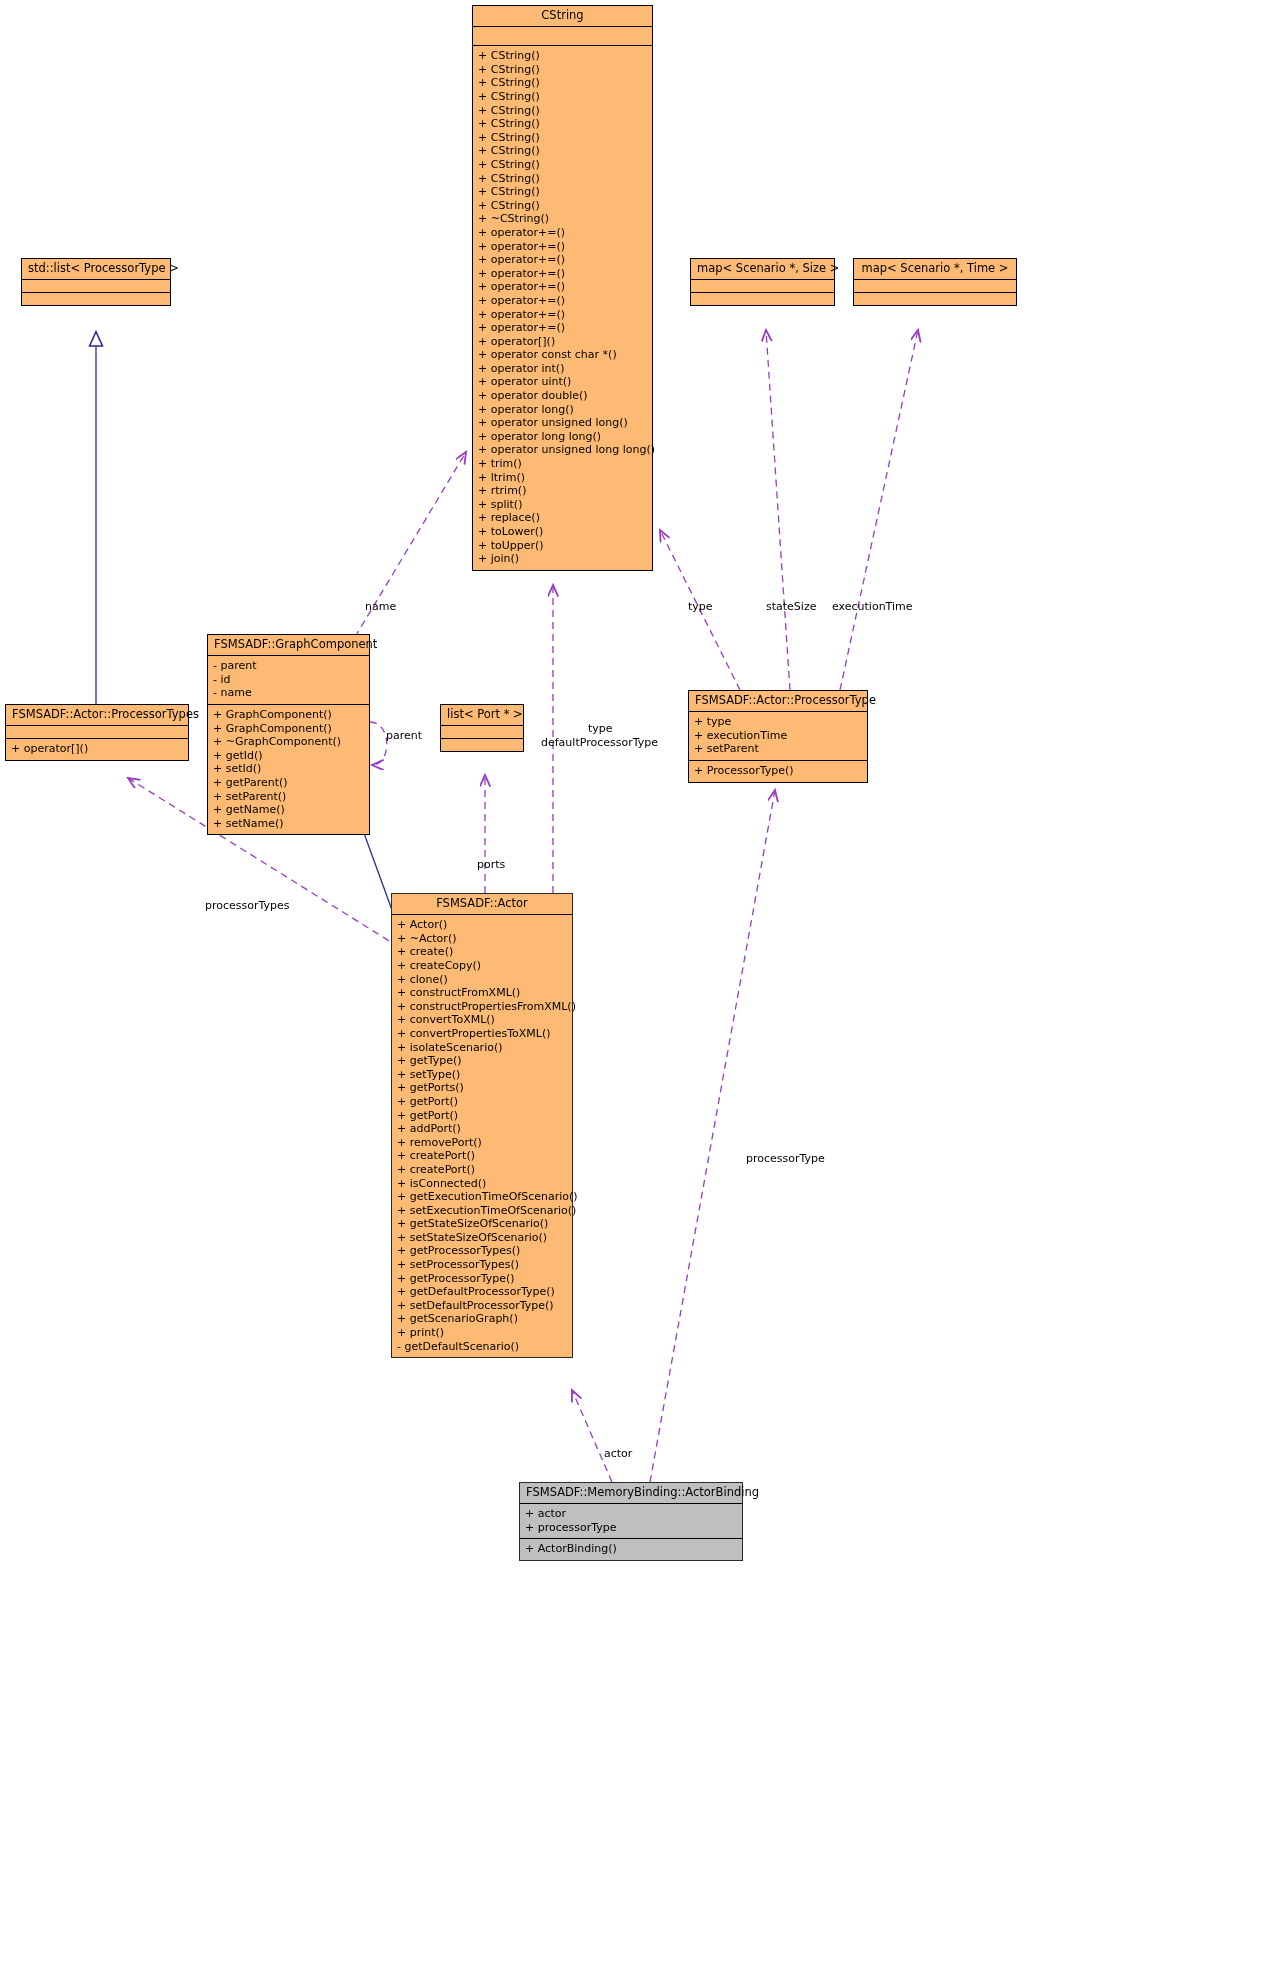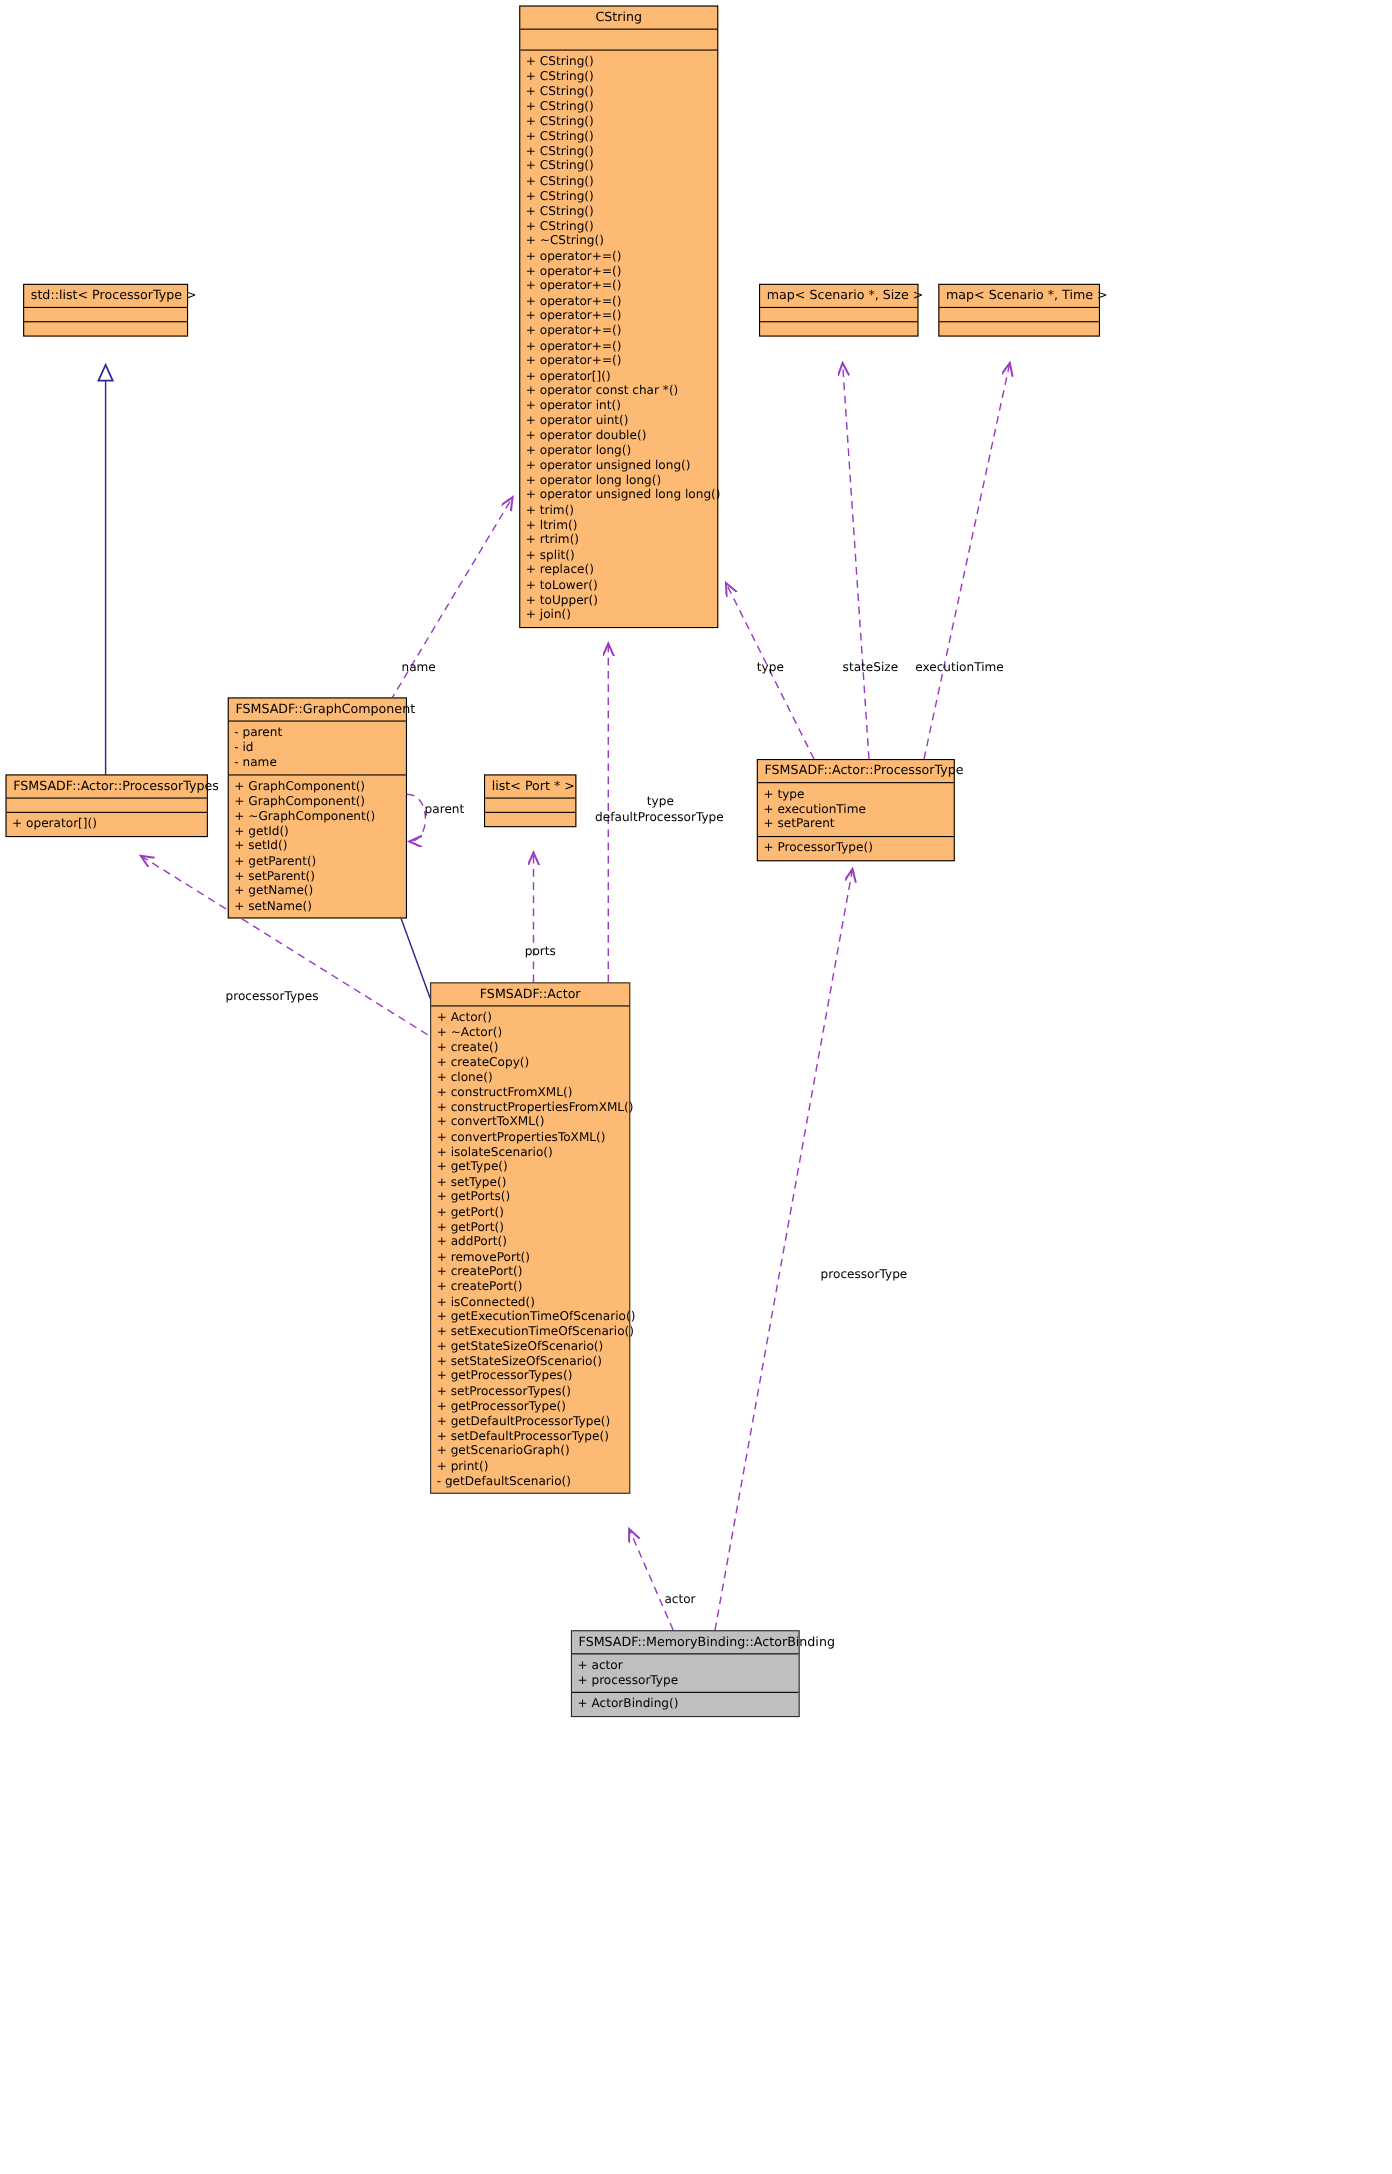--- a/index.html
+++ b/index.html
@@ -113,21 +113,21 @@
     <div class="sect empty"></div>
     <div class="sect last empty"></div>
   </div>
 
   <div class="umlbox" style="left:690px;top:258px;width:145px;">
     <div class="hdr">map&lt; Scenario *, Size &gt;</div>
     <div class="sect empty"></div>
     <div class="sect last empty"></div>
   </div>
 
-  <div class="umlbox" style="left:853px;top:258px;width:147px;">
+  <div class="umlbox" style="left:853px;top:258px;width:164px;">
     <div class="hdr">map&lt; Scenario *, Time &gt;</div>
     <div class="sect empty"></div>
     <div class="sect last empty"></div>
   </div>
 
   <div class="umlbox" style="left:5px;top:704px;width:184px;">
     <div class="hdr">FSMSADF::Actor::ProcessorTypes</div>
     <div class="sect empty"></div>
     <div class="sect last" id="m-processortypes">
         <div class="row">+ operator[]()</div>
@@ -203,21 +203,21 @@
         <div class="row">+ setProcessorTypes()</div>
         <div class="row">+ getProcessorType()</div>
         <div class="row">+ getDefaultProcessorType()</div>
         <div class="row">+ setDefaultProcessorType()</div>
         <div class="row">+ getScenarioGraph()</div>
         <div class="row">+ print()</div>
         <div class="row">- getDefaultScenario()</div>
       </div>
   </div>
 
-  <div class="umlbox thick highlight" style="left:519px;top:1482px;width:208px;">
+  <div class="umlbox thick highlight" style="left:519px;top:1482px;width:224px;">
     <div class="hdr">FSMSADF::MemoryBinding::ActorBinding</div>
     <div class="sect" id="a-actorbinding">
         <div class="row">+ actor</div>
         <div class="row">+ processorType</div>
       </div>
     <div class="sect last" id="m-actorbinding">
         <div class="row">+ ActorBinding()</div>
       </div>
   </div>
 

